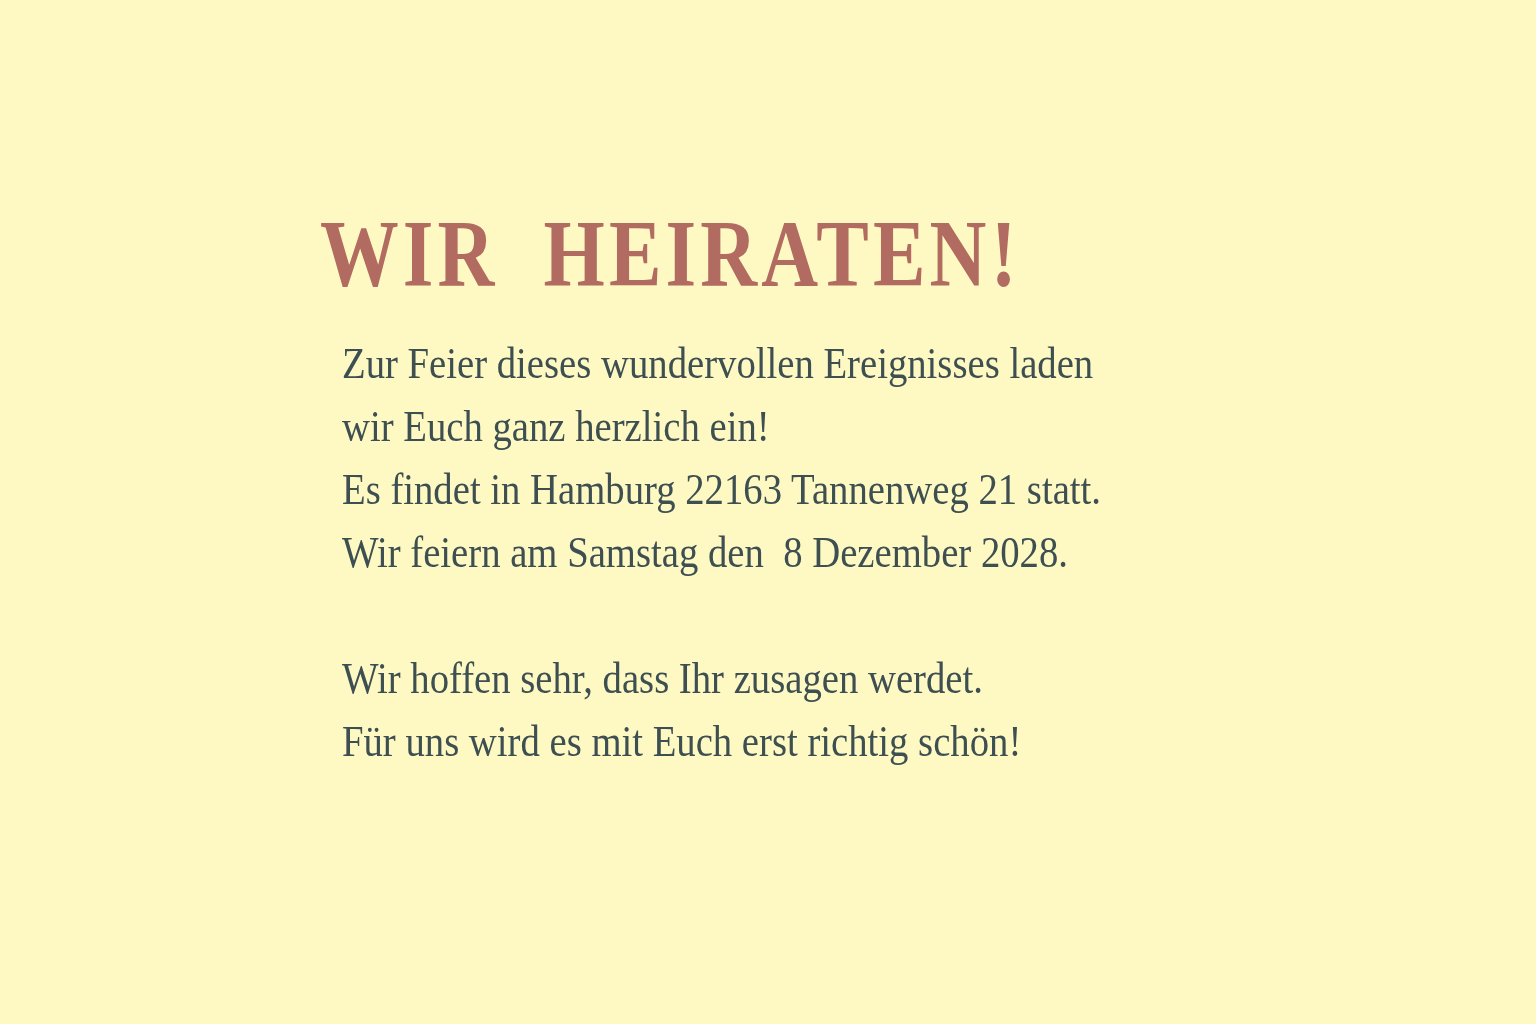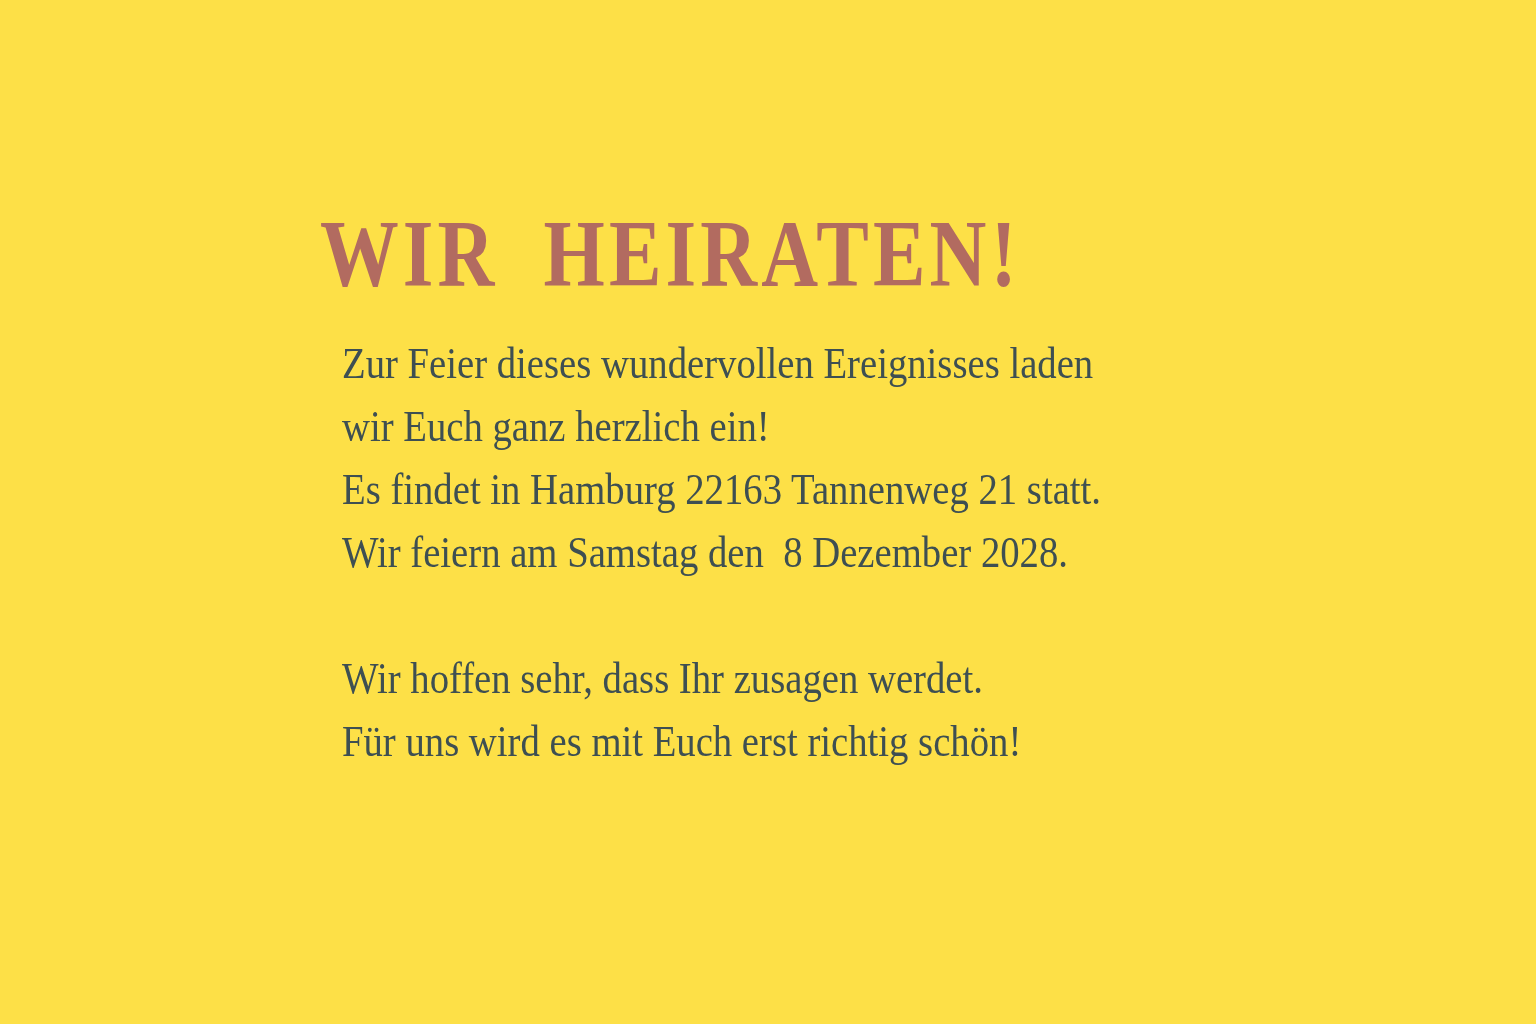--- a/index.html
+++ b/index.html
@@ -10,21 +10,21 @@
     width: 1536px;
     height: 1024px;
     background: #ffffff;
     position: relative;
     overflow: hidden;
     font-family: "Liberation Serif", "DejaVu Serif", serif;
   }
   .card {
     position: absolute;
     inset: 0;
-    background: #fde047;
+    background: #fef9c3;
     text-decoration: underline;
   }
   .title {
     position: absolute;
     left: 320px;
     top: 206px;
     margin: 0;
     font-family: "Liberation Serif", "DejaVu Serif", serif;
     font-size: 96px;
     font-weight: 700;

